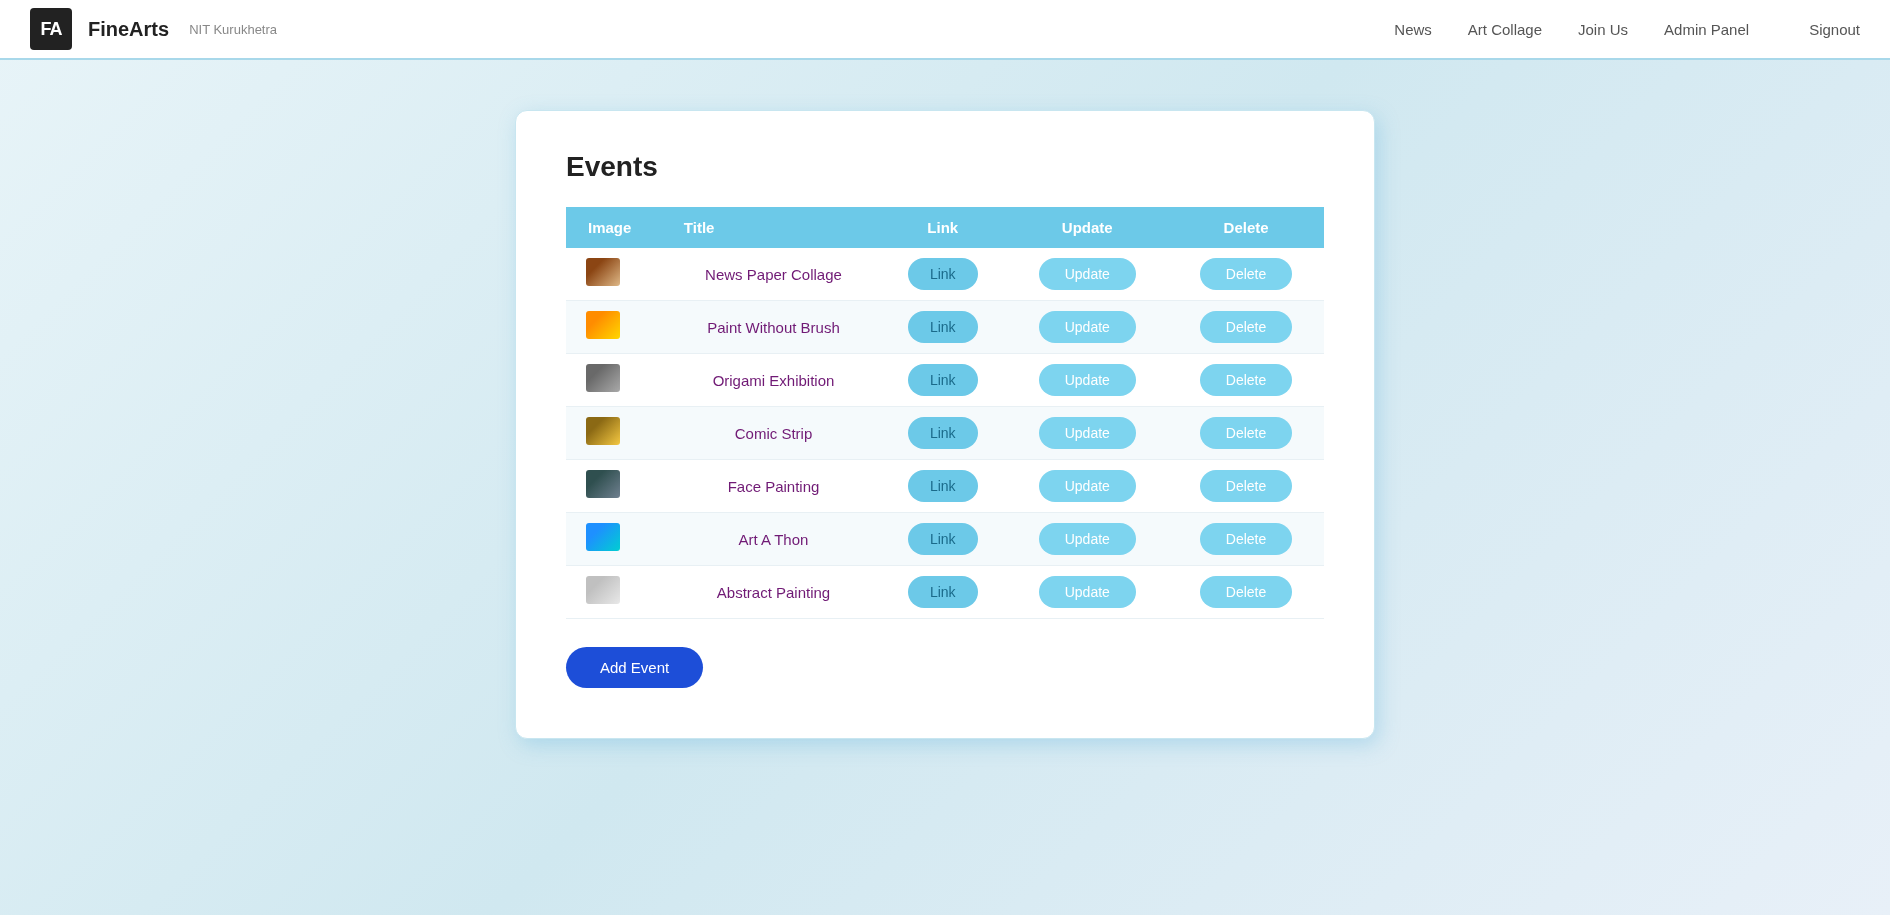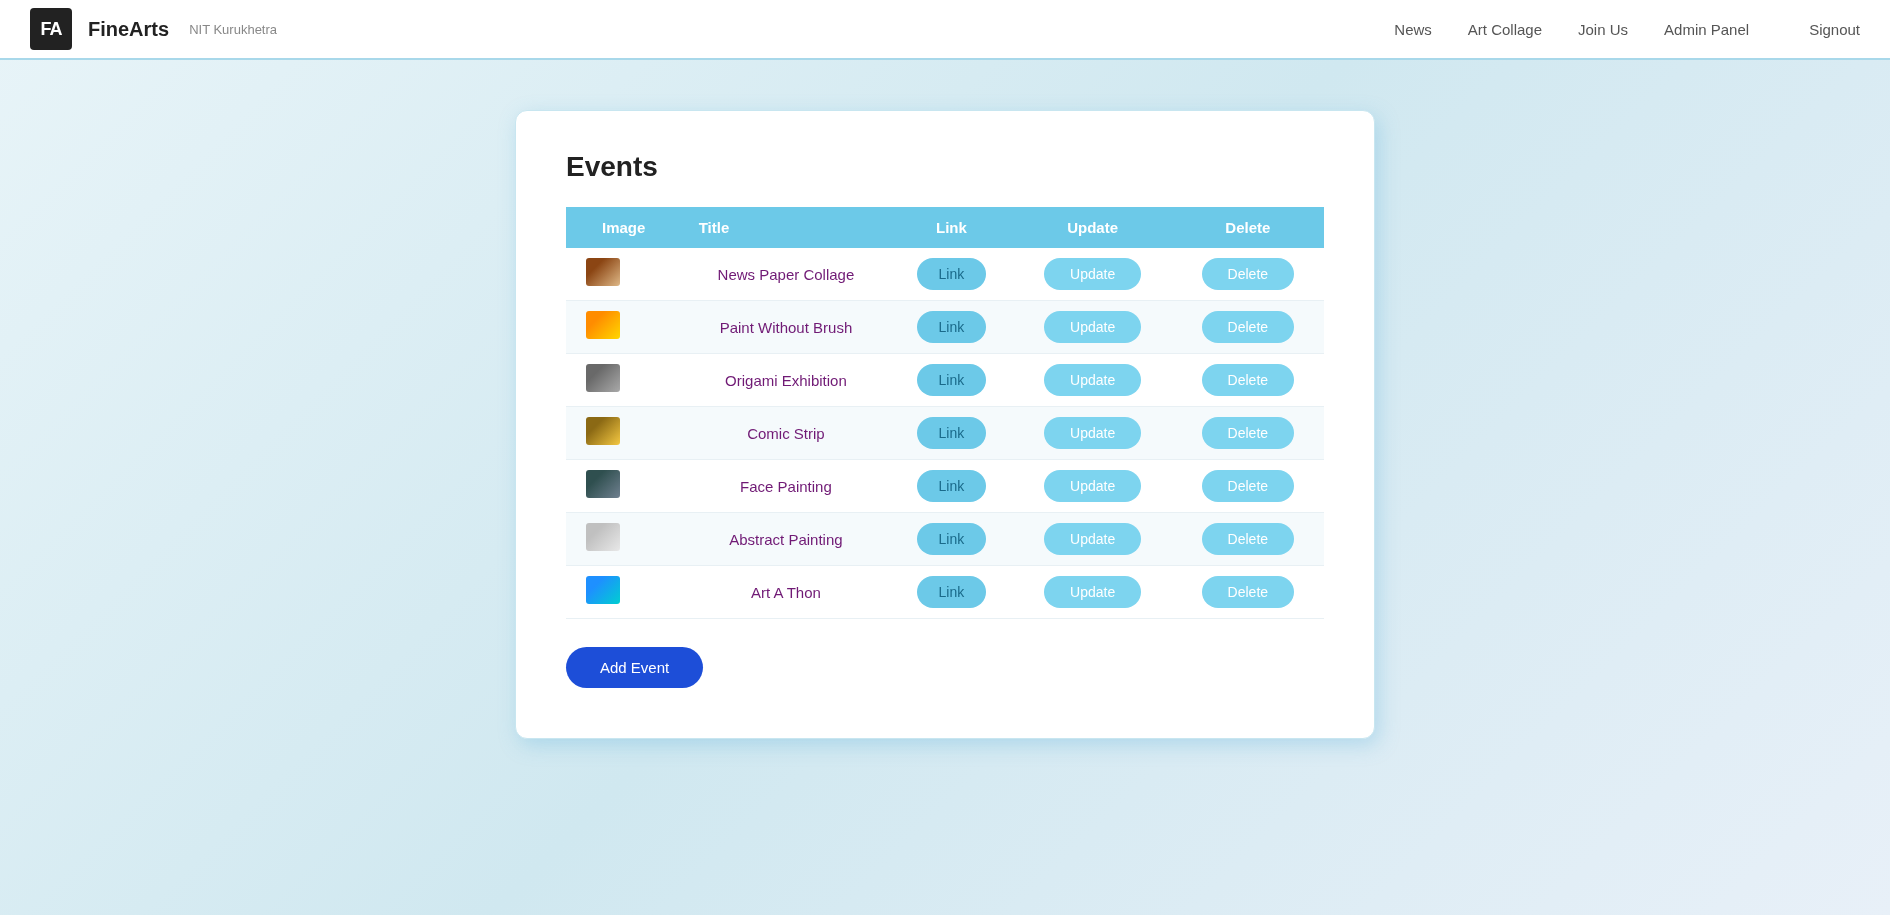--- a/index.html
+++ b/index.html
@@ -95,21 +95,21 @@
     thead tr {
       background: #6cc9e8;
     }
     thead th {
       color: #fff;
       font-size: 15px;
       font-weight: 600;
       padding: 12px 16px;
       text-align: center;
     }
-    thead th:first-child { text-align: left; padding-left: 36px; }
+    thead th:first-child { text-align: left; padding-left: 22px; }
     thead th:nth-child(2) { text-align: left; }
 
     tbody tr {
       border-bottom: 1px solid #e8f0f4;
     }
     tbody tr:nth-child(even) { background: #f5fafc; }
     tbody tr:nth-child(odd) { background: #fff; }
 
     td {
       padding: 10px 16px;
@@ -284,38 +284,38 @@
       </td>
       <td>
         <button class="btn-update">Update</button>
       </td>
       <td>
         <button class="btn-delete">Delete</button>
       </td>
     </tr>
           <tr>
       <td>
+        <div class="thumb-placeholder thumb-8"></div>
+      </td>
+      <td>Art A Thon</td>
+      <td>
+        <button class="btn-link">Link</button>
+      </td>
+      <td>
+        <button class="btn-update">Update</button>
+      </td>
+      <td>
+        <button class="btn-delete">Delete</button>
+      </td>
+    </tr>
+          <tr>
+      <td>
         <div class="thumb-placeholder thumb-7"></div>
       </td>
       <td>Abstract Painting</td>
-      <td>
-        <button class="btn-link">Link</button>
-      </td>
-      <td>
-        <button class="btn-update">Update</button>
-      </td>
-      <td>
-        <button class="btn-delete">Delete</button>
-      </td>
-    </tr>
-          <tr>
-      <td>
-        <div class="thumb-placeholder thumb-8"></div>
-      </td>
-      <td>Art A Thon</td>
       <td>
         <button class="btn-link">Link</button>
       </td>
       <td>
         <button class="btn-update">Update</button>
       </td>
       <td>
         <button class="btn-delete">Delete</button>
       </td>
     </tr>

